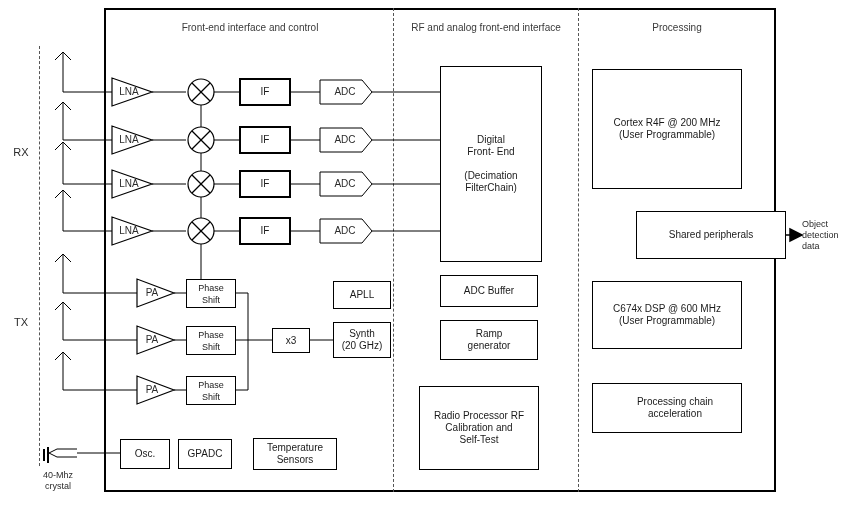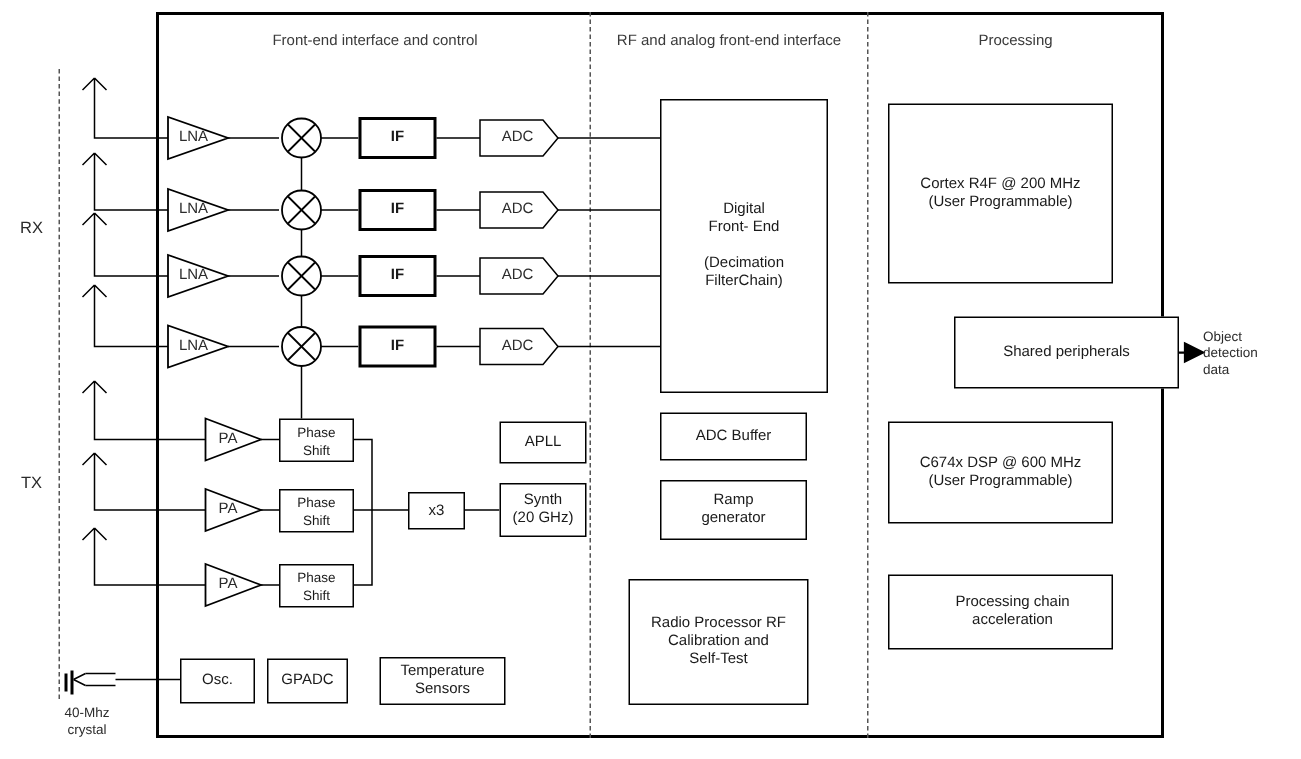--- a/index.html
+++ b/index.html
@@ -32,21 +32,21 @@
     background: #fff;
     display: flex;
     align-items: center;
     justify-content: center;
     text-align: center;
     font-size: 10px;
     line-height: 12px;
     color: #1a1a1a;
     white-space: pre-line;
   }
-  .box.thick { border-width: 2px; font-weight: bold; }
+  .box.thick { border-width: 2px; }
   .outer {
     box-sizing: border-box;
     border: 2px solid #000;
     background: transparent;
   }
   .vdash { border-left: 1px dashed #555; }
   .sec-title {
     font-size: 10px;
     color: #3a3a3a;
     text-align: center;
@@ -229,21 +229,21 @@
 (20 GHz)</div>
   <div class="abs box" style="left:333px; top:281px; width:58px; height:28px;">APLL</div>
 
   <div class="abs box" style="left:120px; top:439px; width:50px; height:30px;">Osc.</div>
   <div class="abs box" style="left:178px; top:439px; width:54px; height:30px;">GPADC</div>
   <div class="abs box" style="left:253px; top:438px; width:84px; height:32px;">Temperature
 Sensors</div>
   <div class="abs small-label" style="left:22px; top:470px; width:72px;">40-Mhz
 crystal</div>
 
-  <div class="abs box" style="left:440px; top:66px; width:112px; height:196px;">Digital
+  <div class="abs box" style="left:440px; top:66px; width:102px; height:196px;">Digital
 Front- End
 
 (Decimation
 FilterChain)</div>
   <div class="abs box" style="left:440px; top:275px; width:98px; height:32px;">ADC Buffer</div>
   <div class="abs box" style="left:440px; top:320px; width:98px; height:40px;">Ramp
 generator</div>
   <div class="abs box" style="left:419px; top:386px; width:120px; height:84px;">Radio Processor RF
 Calibration and
 Self-Test</div>

